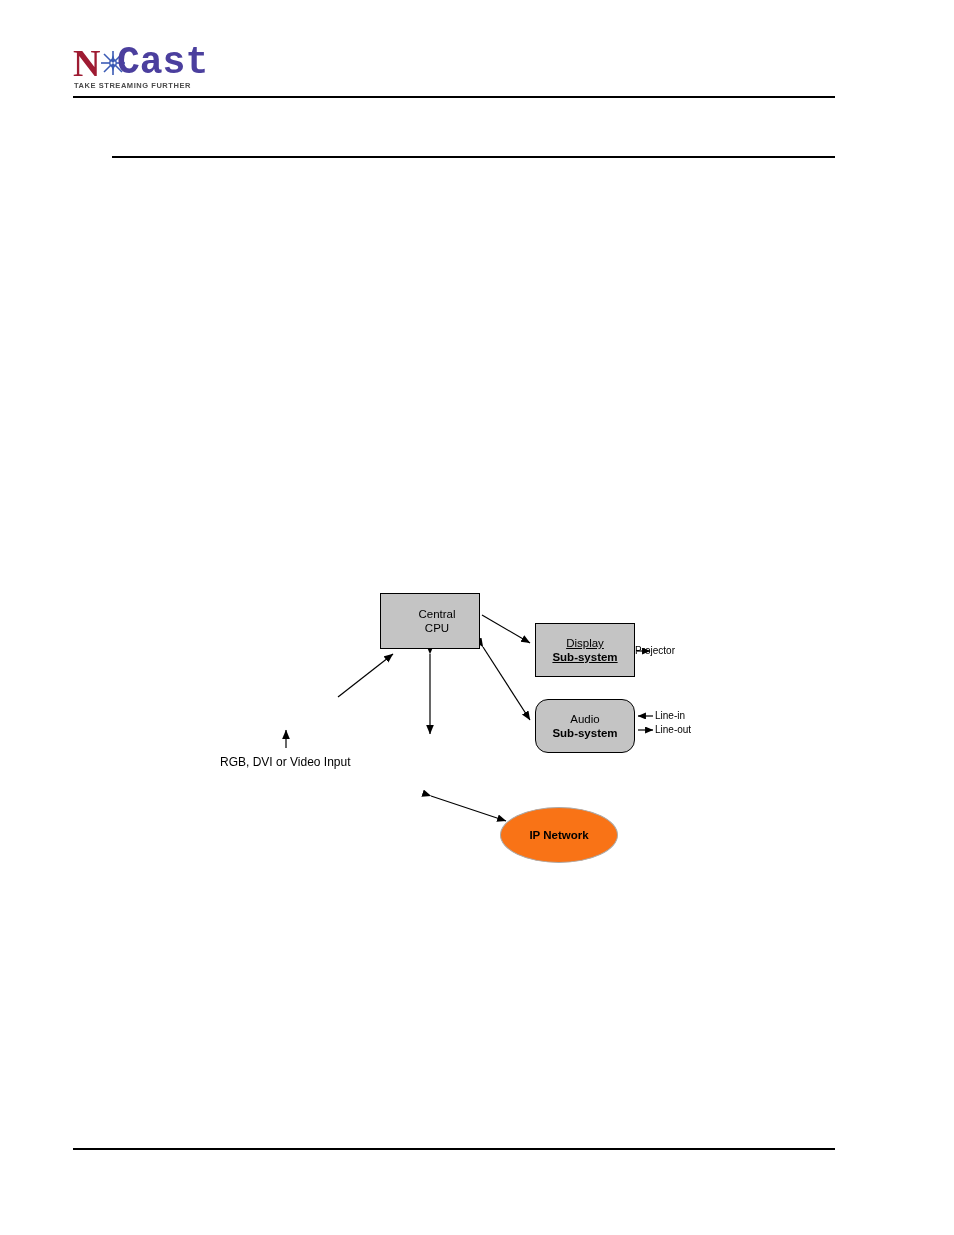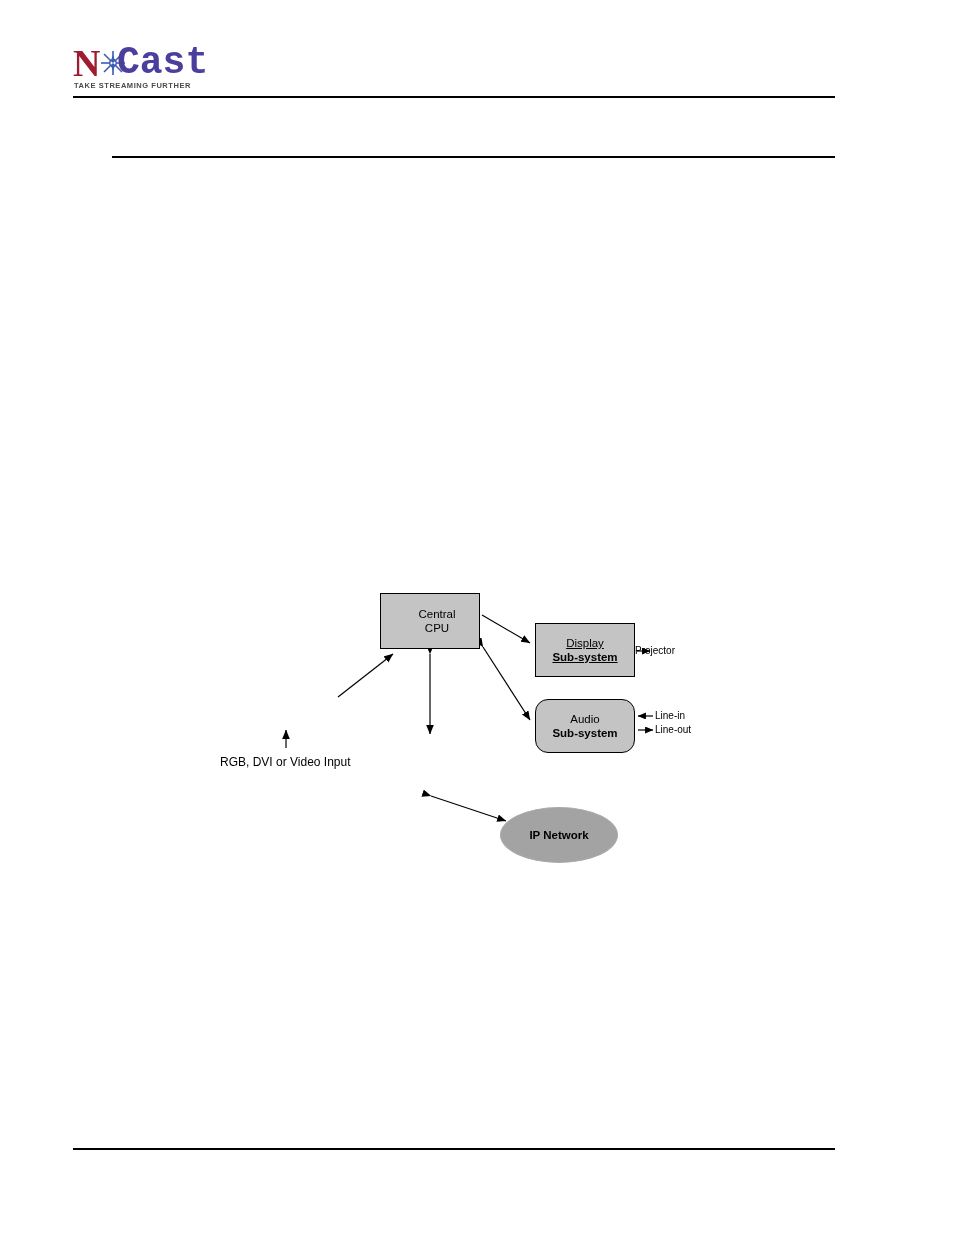--- a/index.html
+++ b/index.html
@@ -137,21 +137,21 @@
   #box-audio     { left: 325px; top: 124px; width: 100px; height: 54px; border-radius: 13px; }
   #box-ethernet  { left: 175px; top: 163px; width: 100px; height: 54px; }
 
   #ellipse-ip {
     position: absolute;
     left: 290px;
     top: 232px;
     width: 116px;
     height: 54px;
     border-radius: 50%;
-    background: #a3a3a3;
+    background: #f97316;
     border: 1px solid #aaaaaa;
     display: flex;
     align-items: center;
     justify-content: center;
     font-family: "Liberation Sans", sans-serif;
     font-size: 11.5px;
     font-weight: bold;
     color: #000000;
   }
 

